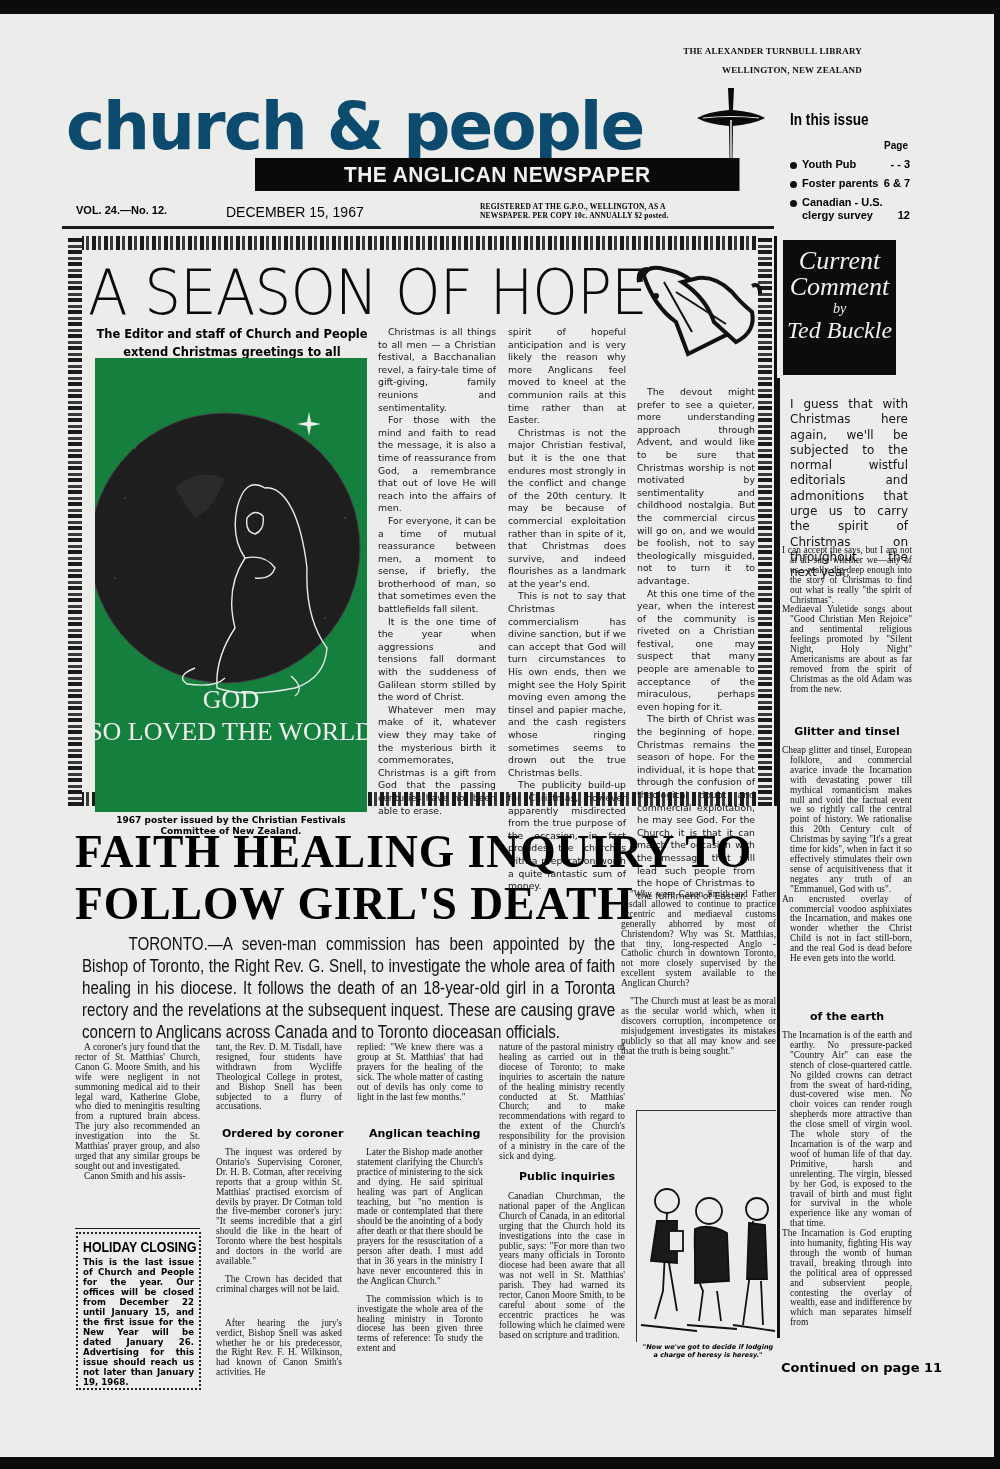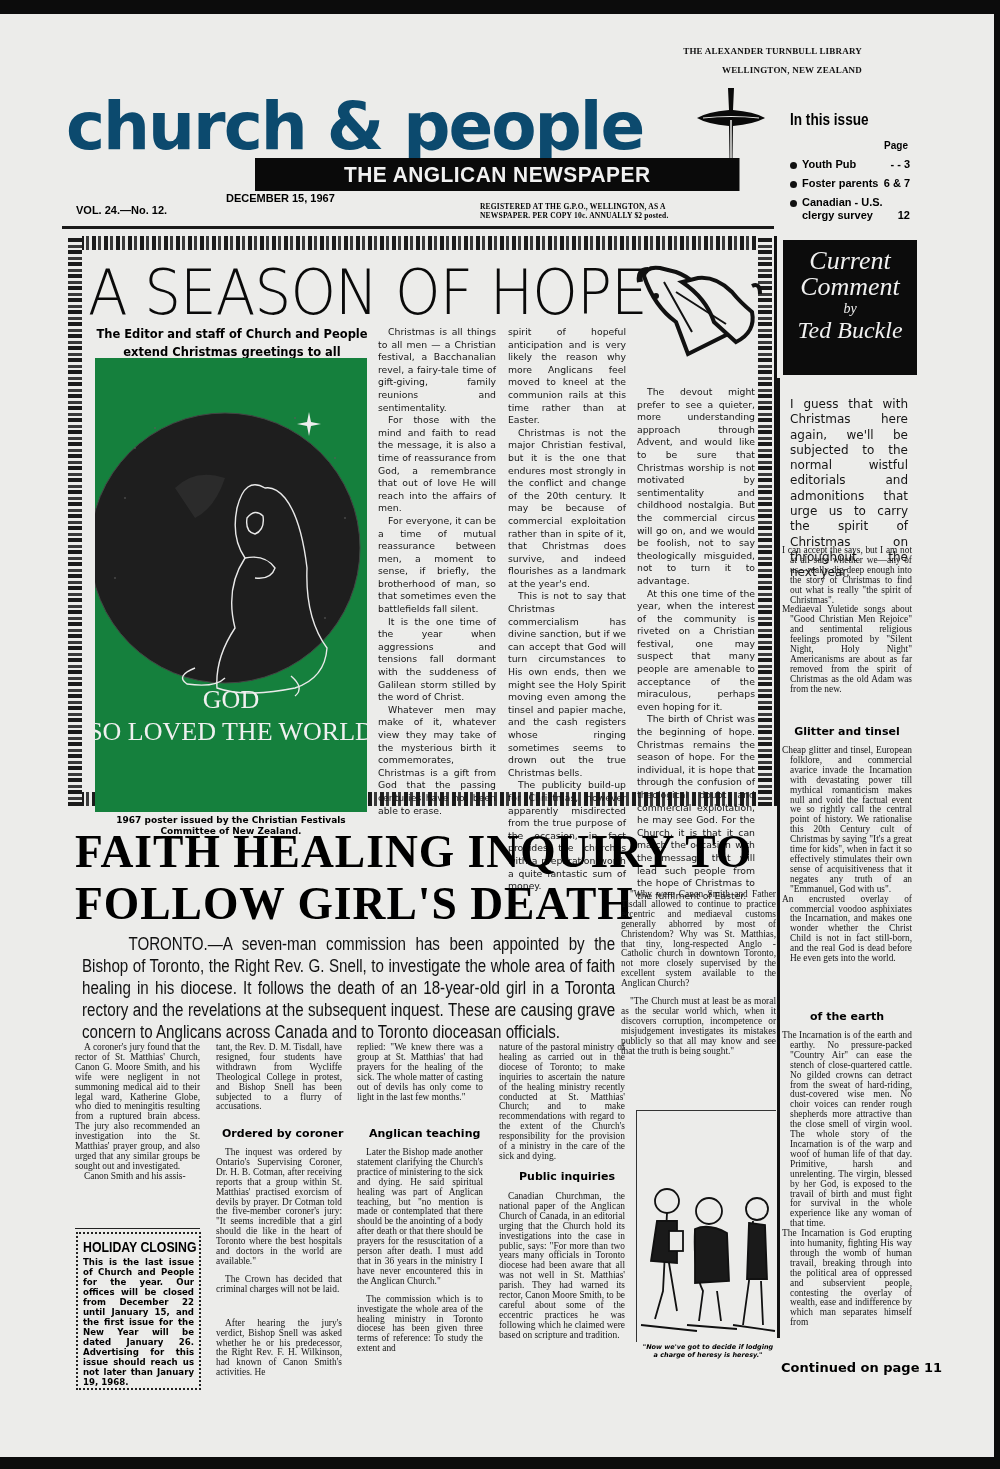--- a/index.html
+++ b/index.html
@@ -16,35 +16,35 @@
 #library{right:138px;top:42px;width:200px;text-align:right;font-size:9px;line-height:19px;letter-spacing:.2px;color:#111;font-weight:bold}
 #masthead-title{left:66px;top:96px;font-size:66px;font-weight:900;letter-spacing:-2px;line-height:62px;color:#0c4a6e;font-family:"DejaVu Sans","Liberation Sans",sans-serif}
 #cross{left:695px;top:88px;width:72px;height:104px}
 #subtitle-bar{left:255px;top:158px;width:510px;height:33px;background:#0a0a0a;color:#f1f1f1;font-size:22px;font-weight:bold;text-align:center;line-height:33px;letter-spacing:.5px;font-family:"Liberation Sans",sans-serif;transform:scaleX(.95);transform-origin:left}
 #inissue{left:790px;top:110px;width:120px}
 #inissue .h{font-size:17px;font-weight:bold;font-family:"Liberation Sans",sans-serif;transform:scaleX(.8);transform-origin:left;white-space:nowrap}
 #inissue .pg{font-size:10px;font-weight:bold;text-align:right;margin-top:10px;padding-right:2px}
 #inissue .item{font-size:11px;font-weight:bold;display:flex;justify-content:space-between;margin-top:7px;line-height:12px}
 #inissue .item .b{display:inline-block;width:7px;height:7px;border-radius:50%;background:#111;margin-right:5px;vertical-align:middle}
 #volline{left:76px;top:204px;font-size:11px;font-weight:bold;font-family:"Liberation Sans",sans-serif;white-space:nowrap}
-#dateline{left:226px;top:192px;font-size:11px;font-weight:bold;font-family:"Liberation Sans",sans-serif}
+#dateline{left:226px;top:204px;font-size:14px;font-weight:normal;font-family:"Liberation Sans",sans-serif}
 #reg{left:480px;top:202px;font-size:7.5px;line-height:9px;font-weight:bold;letter-spacing:.2px;font-family:"Liberation Serif",serif}
 #rule-top{left:62px;top:226px;width:712px;height:3px;background:#1a1a1a}
 .holly{position:absolute;background:repeating-linear-gradient(90deg,#1b1b1b 0 4px,#ececea 4px 6px,#3a3a3a 6px 9px,#ececea 9px 12px)}
 .holly-v{position:absolute;background:repeating-linear-gradient(0deg,#1b1b1b 0 4px,#ececea 4px 6px,#3a3a3a 6px 9px,#ececea 9px 12px)}
 #season-title{left:88px;top:262px;font-size:63px;line-height:62px;font-family:"DejaVu Sans","Liberation Sans",sans-serif;font-weight:300;letter-spacing:-1px;transform:scaleX(.92);transform-origin:left;white-space:nowrap;color:#0a0a0a}
 #bell{left:636px;top:262px;width:128px;height:104px}
 #greeting{left:96px;top:325px;width:272px;font-size:11.5px;line-height:18px;font-weight:bold;text-align:center}
 #poster{left:95px;top:358px;width:272px;height:454px;background:#15803d;overflow:hidden}
 #poster-caption1{left:95px;top:815px;width:272px;font-size:9px;font-weight:bold;text-align:center;line-height:11px}
 #poster .godtext{position:absolute;left:0;width:100%;text-align:center;color:#f0f0f0;font-family:"Liberation Serif",serif}
 .colt{position:absolute;font-size:9.3px;line-height:12.6px;font-weight:normal;text-align:justify;hyphens:auto;color:#151515}
 .colt p{text-indent:10px}
 
-#cc-box{left:783px;top:240px;width:134px;height:135px;background:#0c0c0c;color:#f0f0f0;text-align:center;font-family:"Liberation Serif",serif;font-style:italic}
+#cc-box{left:783px;top:240px;width:113px;height:135px;background:#0c0c0c;color:#f0f0f0;text-align:center;font-family:"Liberation Serif",serif;font-style:italic}
 #cc-box .l{display:block;line-height:1}
 #cc-col-border{left:777px;top:378px;width:3px;height:960px;background:#111}
 #cc-intro{left:790px;top:397px;width:118px;font-size:12px;line-height:15.3px;text-align:justify;font-family:"DejaVu Sans",sans-serif;color:#151515}
 .cct{position:absolute;left:782px;width:130px;font-size:9.4px;line-height:9.9px;text-align:justify;font-family:"Liberation Serif",serif;color:#151515}
 .cct p{padding-left:8px;text-indent:-8px}
 .cch{position:absolute;left:782px;width:130px;text-align:center;font-size:11px;font-weight:bold;font-family:"DejaVu Sans",sans-serif}
 #continued{left:781px;top:1360px;font-size:13px;font-weight:bold;font-family:"DejaVu Sans",sans-serif}
 
 #fh-headline{left:75px;top:826px;font-size:46px;line-height:52px;font-weight:bold;font-family:"Liberation Serif",serif;letter-spacing:1px;white-space:nowrap;transform:scaleX(.99);transform-origin:left}
 #fh-deck{left:82px;top:933px;width:535px;font-size:17.6px;line-height:22px;font-family:"Liberation Sans",sans-serif;transform:scaleX(.86);transform-origin:left;width:620px;text-align:justify;color:#111}

